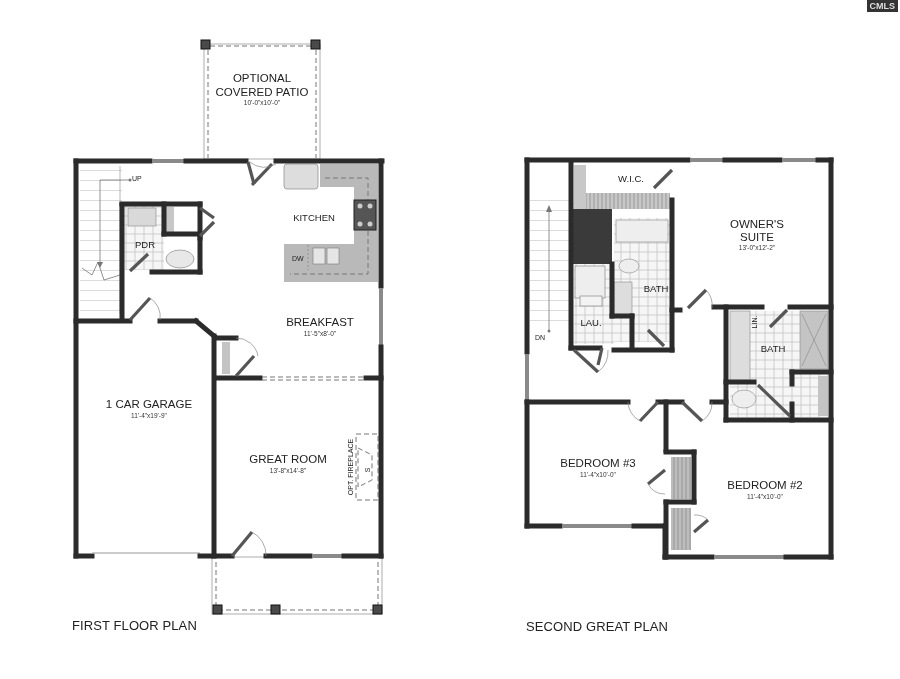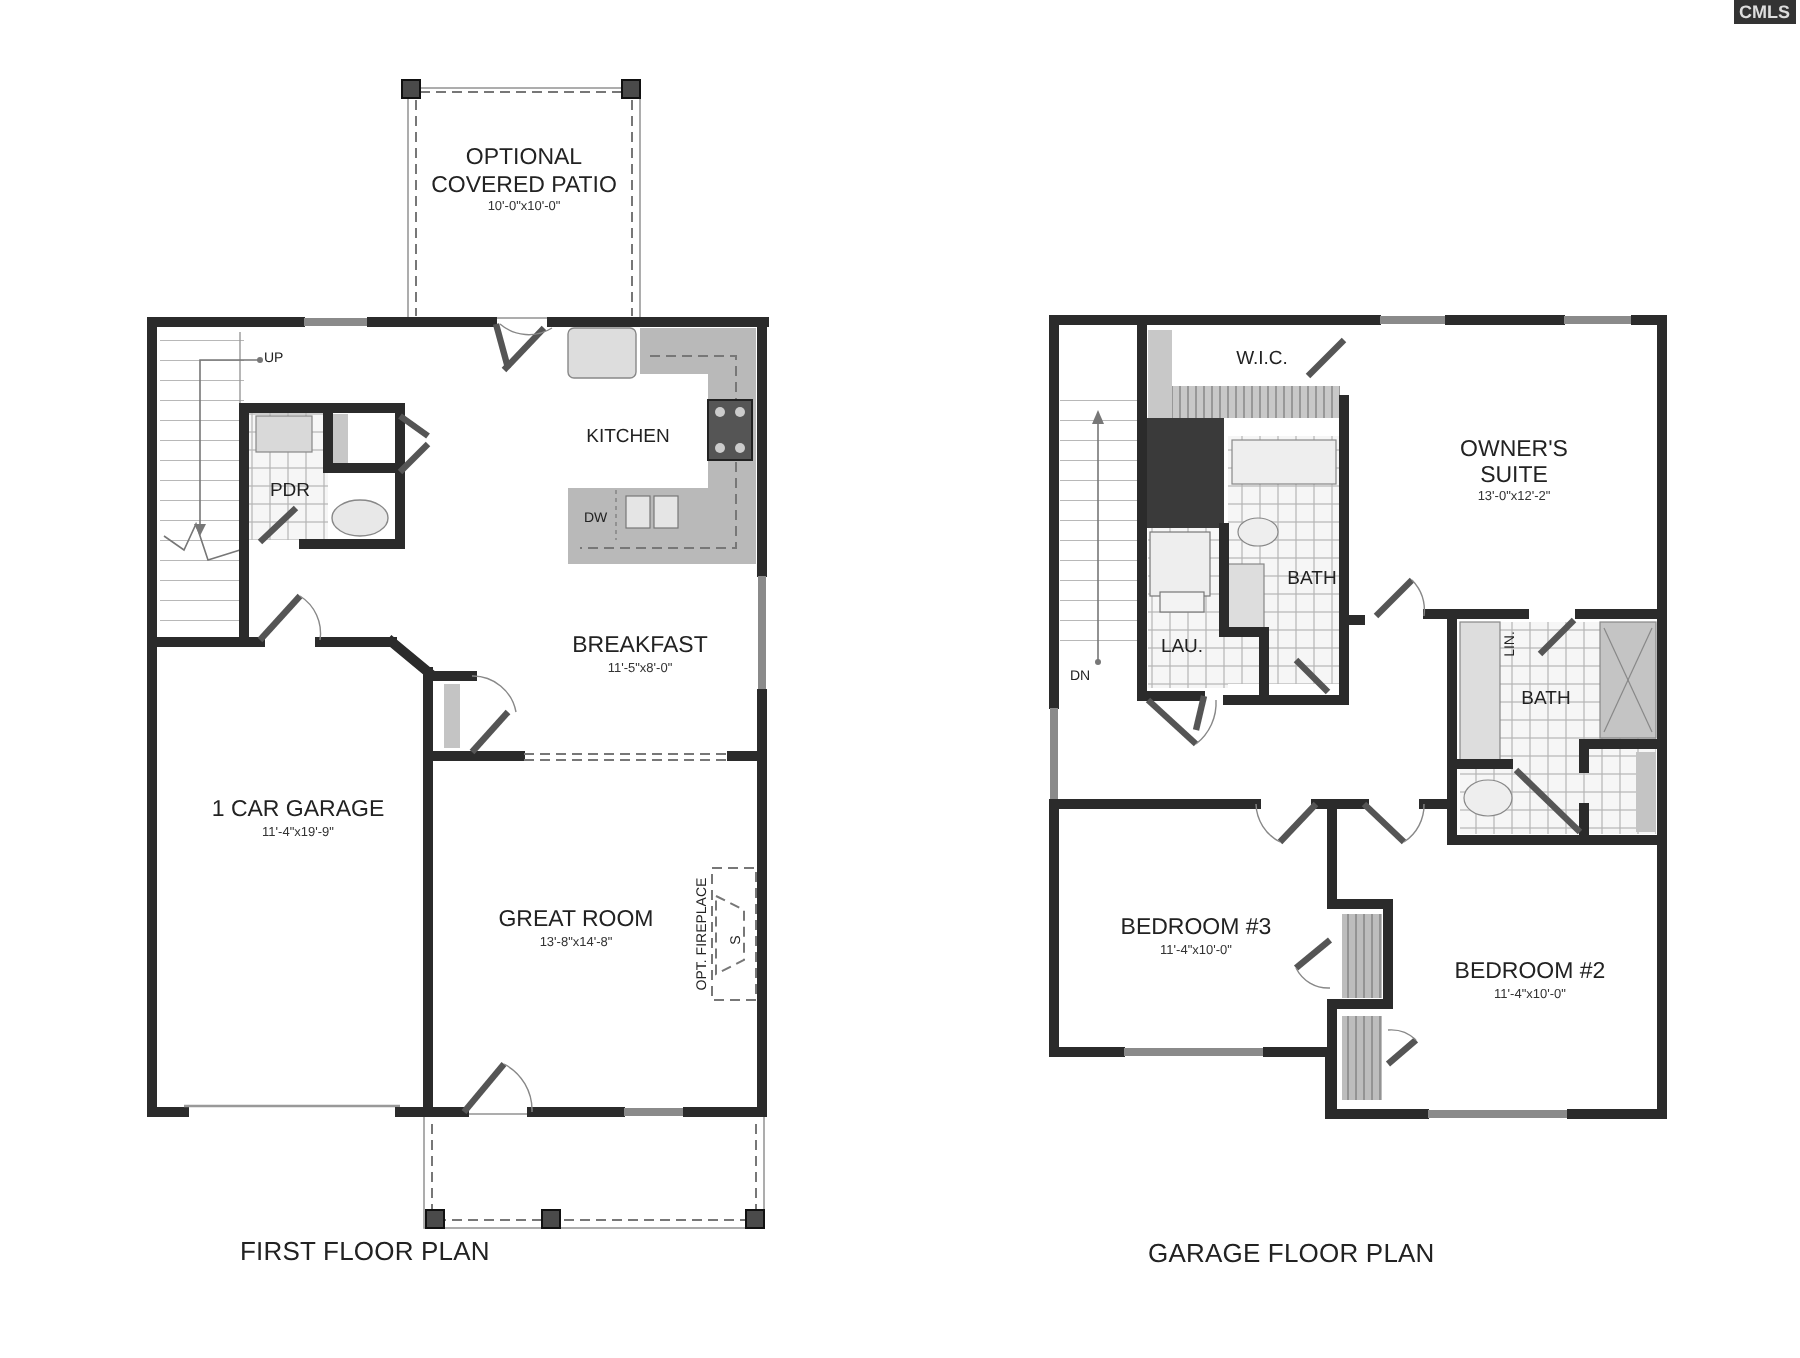--- a/index.html
+++ b/index.html
@@ -2,21 +2,21 @@
 <html><head>
 <meta charset="utf-8">
 <style>
   html, body { margin:0; padding:0; background:#ffffff; }
   body { width:900px; height:679px; position:relative; overflow:hidden; font-family:"Liberation Sans", sans-serif; }
   svg { position:absolute; left:0; top:0; }
   .room-label { font-family:"Liberation Sans", sans-serif; fill:#222; font-size:11.5px; text-anchor:middle; }
   .room-dim { font-family:"Liberation Sans", sans-serif; fill:#333; font-size:6.5px; text-anchor:middle; }
   .small-label { font-family:"Liberation Sans", sans-serif; fill:#222; font-size:9.5px; text-anchor:middle; }
   .tiny-label { font-family:"Liberation Sans", sans-serif; fill:#222; font-size:7px; }
-  .plan-title { position:absolute; font-family:"Liberation Sans", sans-serif; font-size:13px; color:#222; letter-spacing:0.1px;margin-left:48px; }
+  .plan-title { position:absolute; font-family:"Liberation Sans", sans-serif; font-size:13px; color:#222; letter-spacing:0.1px; }
   .watermark { position:absolute; right:2px; top:0px; background:#333; color:#ddd; font-family:"Liberation Sans", sans-serif; font-size:9px; font-weight:bold; padding:1px 3px;text-align:right; }
   .wall-line { stroke:#2b2b2b; stroke-width:5; fill:none; stroke-linecap:square; }
   .window { stroke:#8a8a8a; stroke-width:4; }
   .dash { stroke:#777; stroke-width:1; stroke-dasharray:5 3; fill:none; }
   .thin { stroke:#777; stroke-width:0.8; fill:none; }
   .door { stroke:#555; stroke-width:3.2; }
   .arc { stroke:#888; stroke-width:0.7; fill:none; }
   .counter { fill:#b9b9b9; }
   .post { fill:#4a4a4a; stroke:#111; stroke-width:1; }
 </style>
@@ -283,13 +283,13 @@
     <text x="598" y="467" class="room-label">BEDROOM #3</text>
     <text x="598" y="477" class="room-dim">11'-4"x10'-0"</text>
     <text x="765" y="489" class="room-label">BEDROOM #2</text>
     <text x="765" y="499" class="room-dim">11'-4"x10'-0"</text>
     <text x="535" y="340" class="tiny-label">DN</text>
     <text x="757" y="322" class="tiny-label" text-anchor="middle" transform="rotate(-90 757 322)">LIN.</text>
   </g>
 </svg>
 
 <div class="plan-title" style="left:72px; top:618px;">FIRST FLOOR PLAN</div>
-<div class="plan-title" style="left:526px; top:619px;">GARAGE FLOOR PLAN</div>
+<div class="plan-title" style="left:526px; top:619px;">SECOND GREAT PLAN</div>
 
 </body></html>

